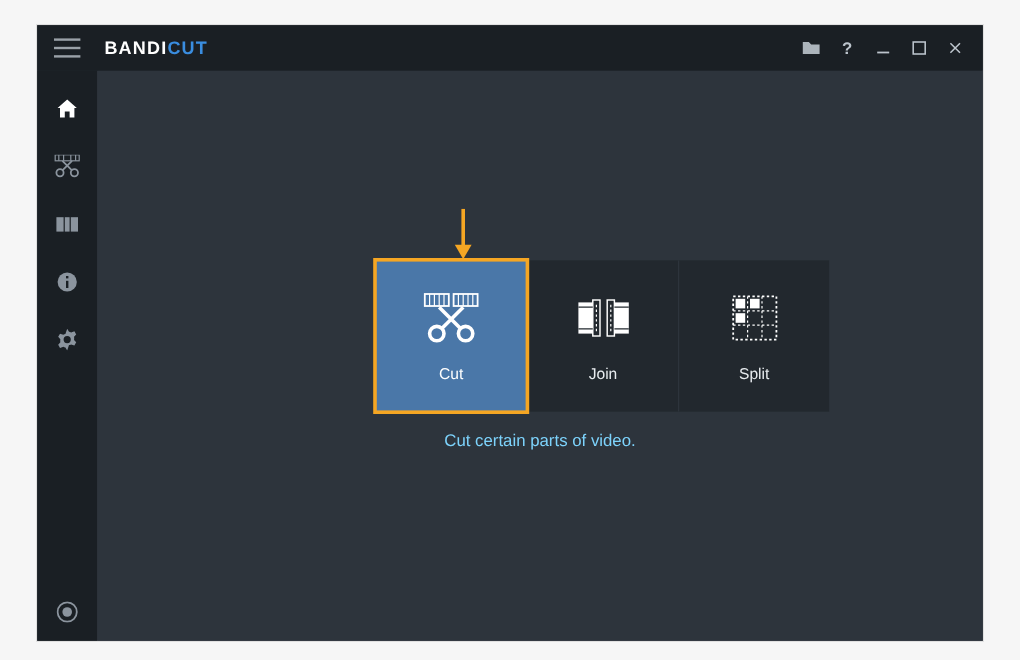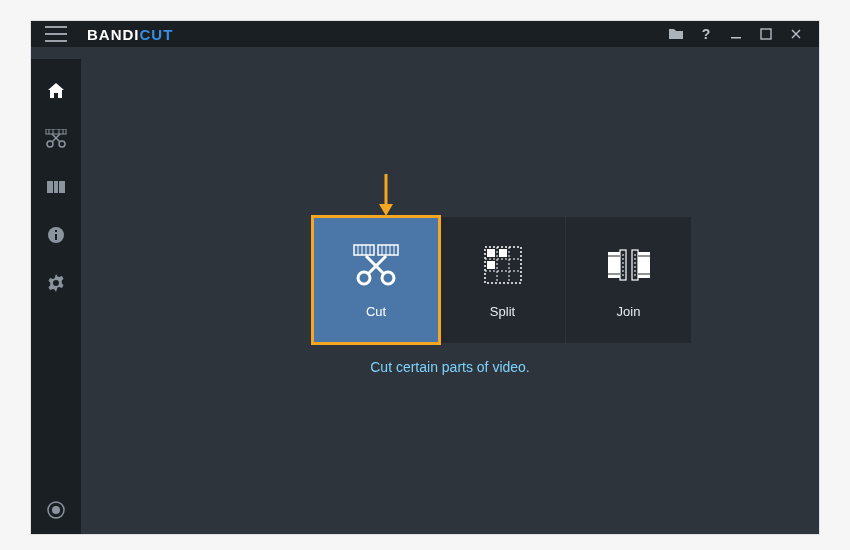--- a/index.html
+++ b/index.html
@@ -15,21 +15,21 @@
     position: absolute;
     left: 30px;
     top: 20px;
     width: 790px;
     height: 515px;
     background: #2d343c;
     border: 1px solid #e0e0e0;
   }
   
   .titlebar {
-    height: 26px;
+    height: 38px;
     background: #1a1f24;
     display: flex;
     align-items: center;
     padding: 0 8px 0 0;
     color: #fff;
   }
   .hamburger {
     width: 50px;
     height: 38px;
     display: flex;
@@ -267,51 +267,51 @@
             <circle cx="37" cy="35" r="6" fill="none" stroke="#fff" stroke-width="3"></circle>
             <path d="M17 31 L35 13" stroke="#fff" stroke-width="3"></path>
             <path d="M33 31 L15 13" stroke="#fff" stroke-width="3"></path>
           </svg>
         </div>
         <span>Cut</span>
       </div>
 
       <div class="tile">
         <div class="icon-wrap">
-          <svg width="40" height="40" viewBox="0 0 40 40">
-            <rect x="2" y="2" width="36" height="36" fill="none" stroke="#fff" stroke-width="1.5" stroke-dasharray="2 2"></rect>
-            <line x1="14" y1="2" x2="14" y2="38" stroke="#fff" stroke-dasharray="2 2"></line>
-            <line x1="26" y1="2" x2="26" y2="38" stroke="#fff" stroke-dasharray="2 2"></line>
-            <line x1="2" y1="14" x2="38" y2="14" stroke="#fff" stroke-dasharray="2 2"></line>
-            <line x1="2" y1="26" x2="38" y2="26" stroke="#fff" stroke-dasharray="2 2"></line>
-            <rect x="4" y="4" width="8" height="8" fill="#fff"></rect>
-            <rect x="4" y="16" width="8" height="8" fill="#fff"></rect>
-            <rect x="16" y="4" width="8" height="8" fill="#fff"></rect>
-          </svg>
-        </div>
-        <span>Split</span>
-      </div>
-
-      <div class="tile">
-        <div class="icon-wrap">
           <svg width="46" height="34" viewBox="0 0 46 34">
             <rect x="2" y="4" width="12" height="26" fill="#fff"></rect>
             <rect x="32" y="4" width="12" height="26" fill="#fff"></rect>
             <rect x="14" y="2" width="6" height="30" fill="none" stroke="#fff" stroke-width="1.2"></rect>
             <rect x="26" y="2" width="6" height="30" fill="none" stroke="#fff" stroke-width="1.2"></rect>
             <line x1="4" y1="6" x2="12" y2="6" stroke="#4a77a8" stroke-opacity="0"></line>
             <line x1="2" y1="8" x2="14" y2="8" stroke="#22282e"></line>
             <line x1="2" y1="26" x2="14" y2="26" stroke="#22282e"></line>
             <line x1="32" y1="8" x2="44" y2="8" stroke="#22282e"></line>
             <line x1="32" y1="26" x2="44" y2="26" stroke="#22282e"></line>
             <line x1="17" y1="6" x2="17" y2="30" stroke="#fff" stroke-dasharray="2 2"></line>
             <line x1="29" y1="6" x2="29" y2="30" stroke="#fff" stroke-dasharray="2 2"></line>
           </svg>
         </div>
         <span>Join</span>
       </div>
 
+      <div class="tile">
+        <div class="icon-wrap">
+          <svg width="40" height="40" viewBox="0 0 40 40">
+            <rect x="2" y="2" width="36" height="36" fill="none" stroke="#fff" stroke-width="1.5" stroke-dasharray="2 2"></rect>
+            <line x1="14" y1="2" x2="14" y2="38" stroke="#fff" stroke-dasharray="2 2"></line>
+            <line x1="26" y1="2" x2="26" y2="38" stroke="#fff" stroke-dasharray="2 2"></line>
+            <line x1="2" y1="14" x2="38" y2="14" stroke="#fff" stroke-dasharray="2 2"></line>
+            <line x1="2" y1="26" x2="38" y2="26" stroke="#fff" stroke-dasharray="2 2"></line>
+            <rect x="4" y="4" width="8" height="8" fill="#fff"></rect>
+            <rect x="4" y="16" width="8" height="8" fill="#fff"></rect>
+            <rect x="16" y="4" width="8" height="8" fill="#fff"></rect>
+          </svg>
+        </div>
+        <span>Split</span>
+      </div>
+
     </div>
 
     <div class="subtitle">Cut certain parts of video.</div>
 
   </div>
 </div>
 
 </body></html>

